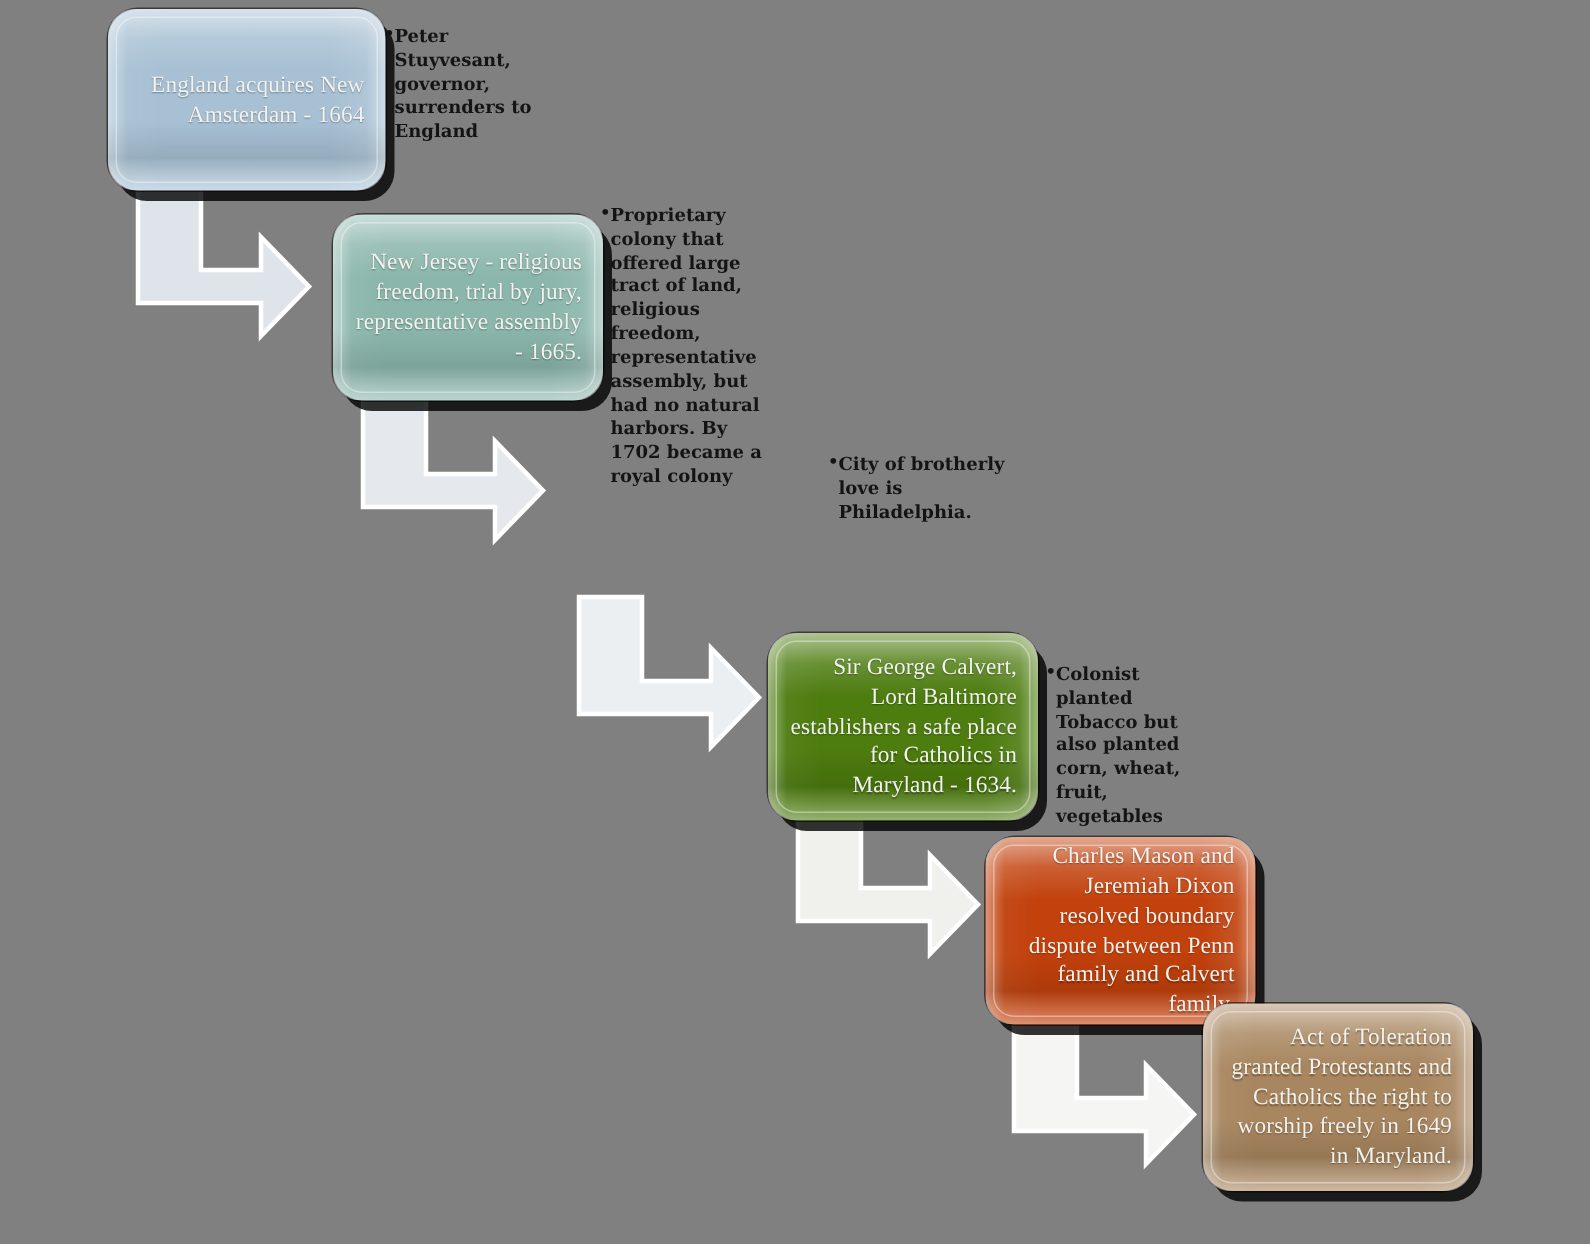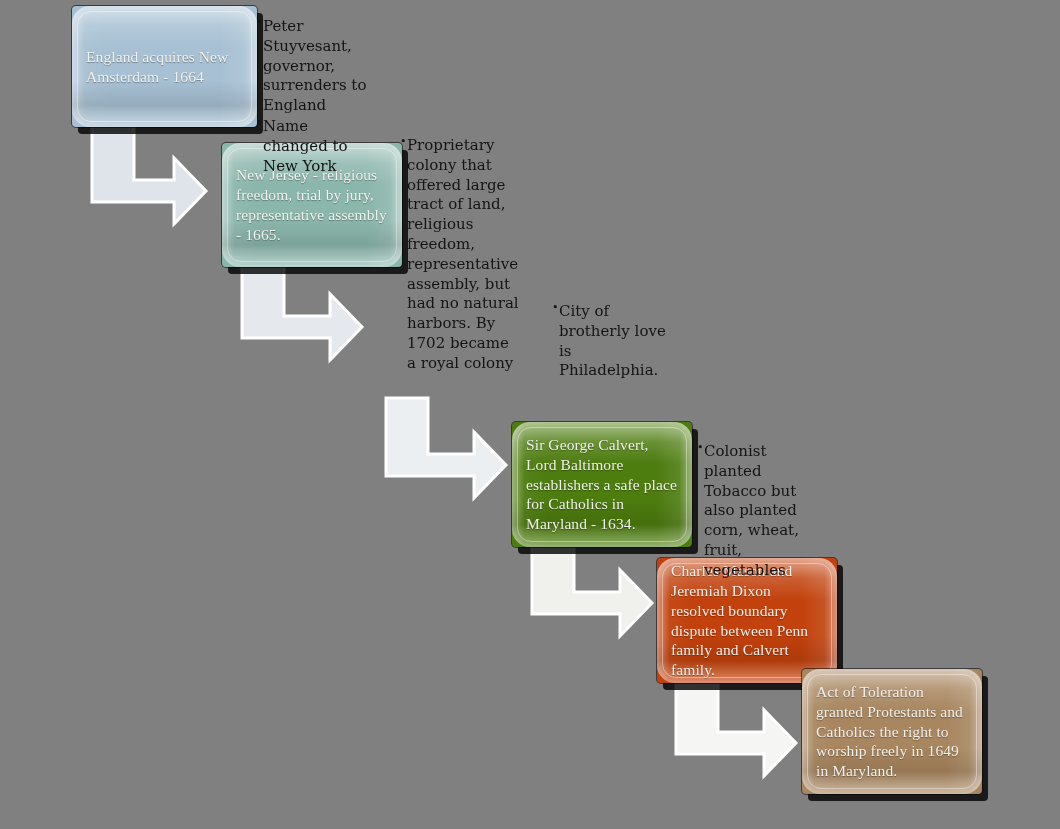--- a/index.html
+++ b/index.html
@@ -8,24 +8,24 @@
     background:#808080;
     font-family:"Liberation Serif", serif;
     position:relative;
     overflow:hidden;
   }
   #stage{position:absolute;left:0;top:0;width:1060px;height:829px;}
 
   
   .node{
     position:absolute;
-    border-radius:4px;
+    border-radius:20px;
     box-sizing:border-box;
     display:flex;align-items:center;justify-content:center;
-    text-align:left;
+    text-align:right;
     color:#f2f2ee;
     font-size:15.5px;
     line-height:1.28;
     padding:10px 14px;
     letter-spacing:.1px;
     z-index:5;
     box-shadow:
        6px 7px 0 rgba(0,0,0,.80),
        0 0 0 1px rgba(0,0,0,.55);
     text-shadow:0 1px 1px rgba(0,0,0,.35);
@@ -61,22 +61,22 @@
   
   .arrow{position:absolute;z-index:2;}
   .arrow svg{display:block;overflow:visible;}
 
   
   .notes{
     position:absolute;
     z-index:6;
     color:#141414;
     font-family:"DejaVu Serif", serif;
-    font-weight:normal;
-    font-size:15px;
+    font-weight:bold;
+    font-size:12px;
     line-height:1.32;
   }
   .notes ul{margin:0;padding:0;list-style:none;}
   .notes li{
     position:relative;
     padding-left:7px;
     margin:0 0 1px 0;
   }
   .notes li:before{
     content:"\2022";
@@ -120,21 +120,20 @@
   </div>
 
   <div class="node" style="left:72px;top:6px;width:185px;height:121px;background:#a7c0d3;">
     <div class="gloss"></div>
     <div class="inner"></div>
     <div class="label">England acquires New Amsterdam - 1664</div>
   </div>
   <div class="notes" style="left:256px;top:17px;width:118px;">
     <ul>
       <li>Peter Stuyvesant, governor, surrenders to England</li>
-      <li>Name changed to New York</li>
     </ul>
   </div>
 
   <div class="node" style="left:222px;top:143px;width:180px;height:124px;background:#8bb6ac;">
     <div class="gloss"></div>
     <div class="inner"></div>
     <div class="label">New Jersey - religious freedom, trial by jury, representative assembly - 1665.</div>
   </div>
   <div class="notes" style="left:400px;top:136px;width:122px;">
     <ul>

